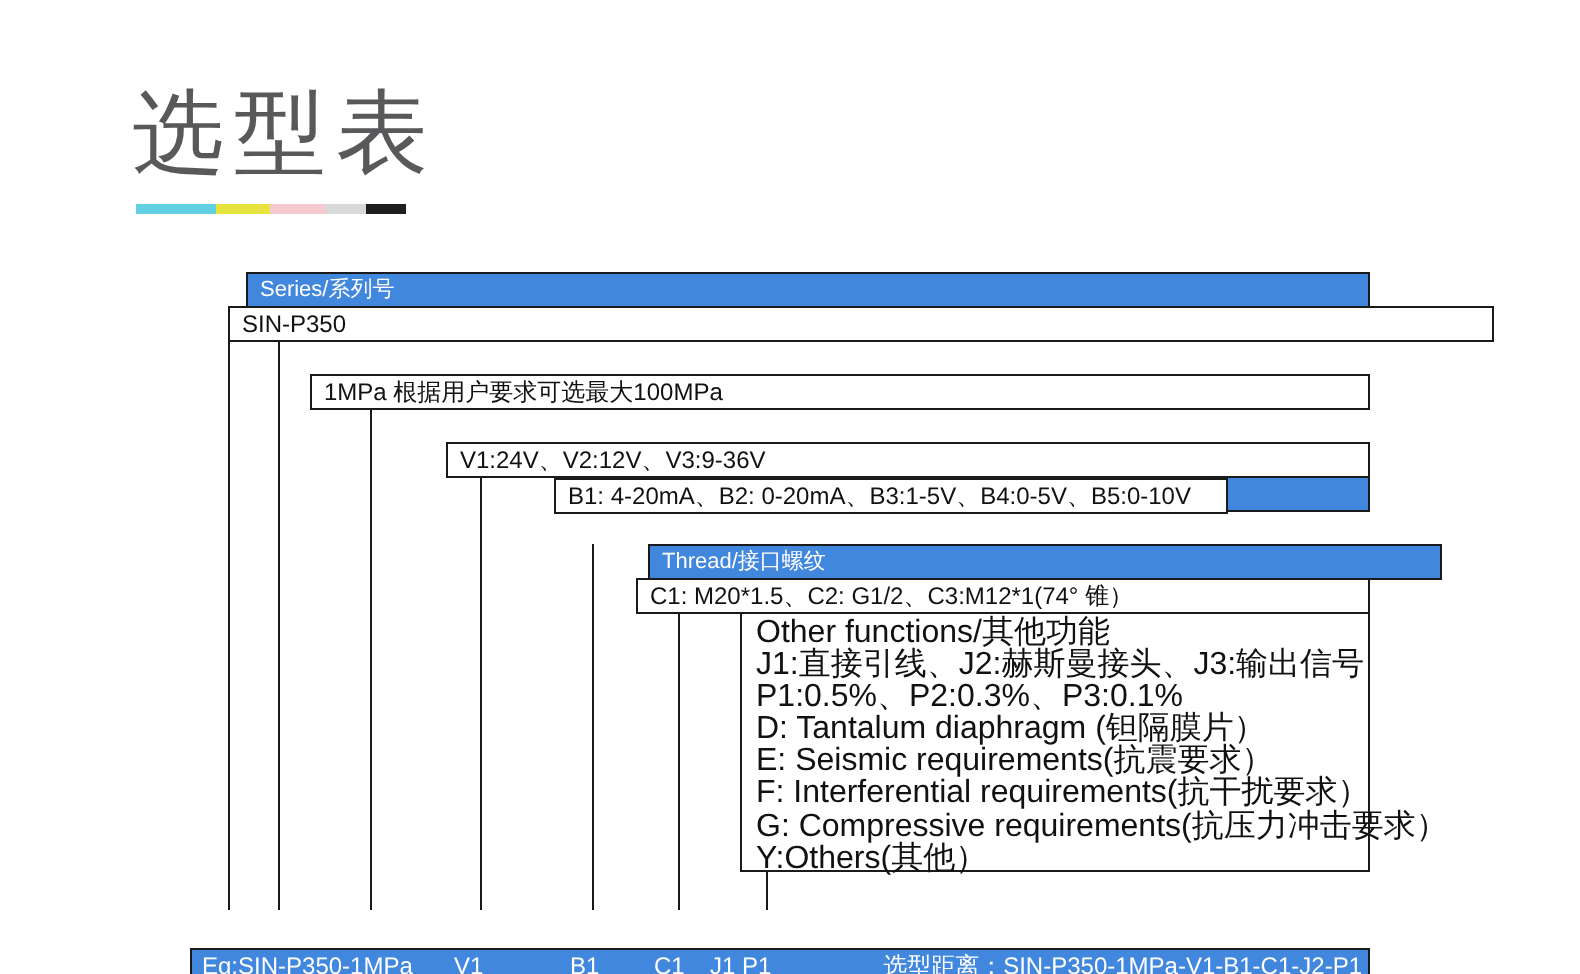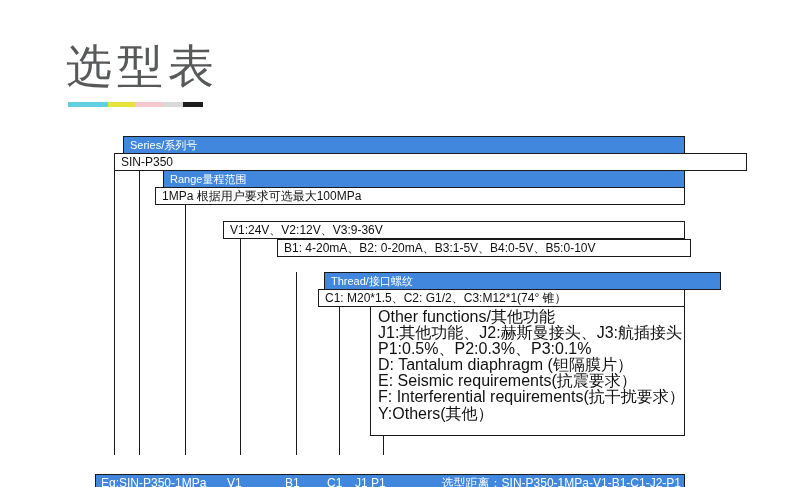--- a/index.html
+++ b/index.html
@@ -55,38 +55,38 @@
     <span style="width: 40px; background: rgb(98, 207, 226);"></span>
     <span style="width: 27px; background: rgb(230, 226, 62);"></span>
     <span style="width: 28px; background: rgb(245, 201, 208);"></span>
     <span style="width: 20px; background: rgb(217, 217, 217);"></span>
     <span style="width: 20px; background: rgb(30, 30, 30);"></span>
   </div>
 
   <div class="bh" style="left: 123px; top: 136px; width: 562px; background: rgb(65, 135, 222);">Series/系列号</div>
   <div class="bv" style="left:114px; top:153px; width:633px;">SIN-P350</div>
 
-  <div class="bh" style="left: 163px; top: 170px; width: 522px; background: rgb(65, 135, 222);">Range量程范围</div>
   <div class="bv" style="left:155px; top:187px; width:530px;">1MPa 根据用户要求可选最大100MPa</div>
 
   <div class="bv" style="left:223px; top:221px; width:462px;">V1:24V、V2:12V、V3:9-36V</div>
 
   <div class="bh" style="left: 285px; top: 238px; width: 400px; background: rgb(65, 135, 222);">Output singl/输出信号</div>
-  <div class="bv" style="left:277px; top:239px; width:414px;">B1: 4-20mA、B2: 0-20mA、B3:1-5V、B4:0-5V、B5:0-10V</div>
+  <div class="bv" style="left:277px; top:239px; width:337px;">B1: 4-20mA、B2: 0-20mA、B3:1-5V、B4:0-5V、B5:0-10V</div>
 
   <div class="bh" style="left: 324px; top: 272px; width: 397px; background: rgb(65, 135, 222);">Thread/接口螺纹</div>
   <div class="bv" style="left:318px; top:289px; width:367px;">C1: M20*1.5、C2: G1/2、C3:M12*1(74° 锥）</div>
 
   <div class="other-box">
     <div>Other functions/其他功能</div>
-    <div>J1:其他功能、J2:赫斯曼接头、J3:航插接头</div>
+    <div>J1:直接引线、J2:赫斯曼接头、J3:输出信号</div>
     <div>P1:0.5%、P2:0.3%、P3:0.1%</div>
     <div>D: Tantalum diaphragm (钽隔膜片）</div>
     <div>E: Seismic requirements(抗震要求）</div>
     <div>F: Interferential requirements(抗干扰要求）</div>
+    <div>G: Compressive requirements(抗压力冲击要求）</div>
     <div>Y:Others(其他）</div>
   </div>
 
   <div class="vline" style="left:114px; top:170px; height:285px;"></div>
   <div class="vline" style="left:139px; top:170px; height:285px;"></div>
   <div class="vline" style="left:185px; top:204px; height:251px;"></div>
   <div class="vline" style="left:240px; top:238px; height:217px;"></div>
   <div class="vline" style="left:296px; top:272px; height:183px;"></div>
   <div class="vline" style="left:339px; top:306px; height:149px;"></div>
   <div class="vline" style="left:383px; top:435px; height:20px;"></div>

